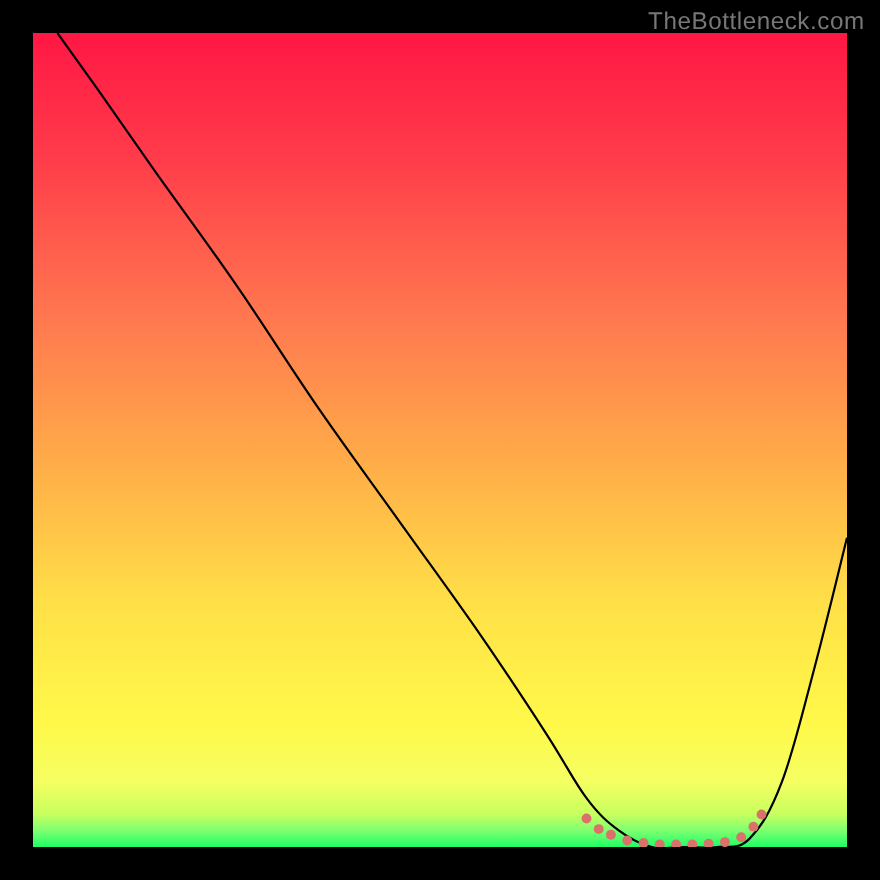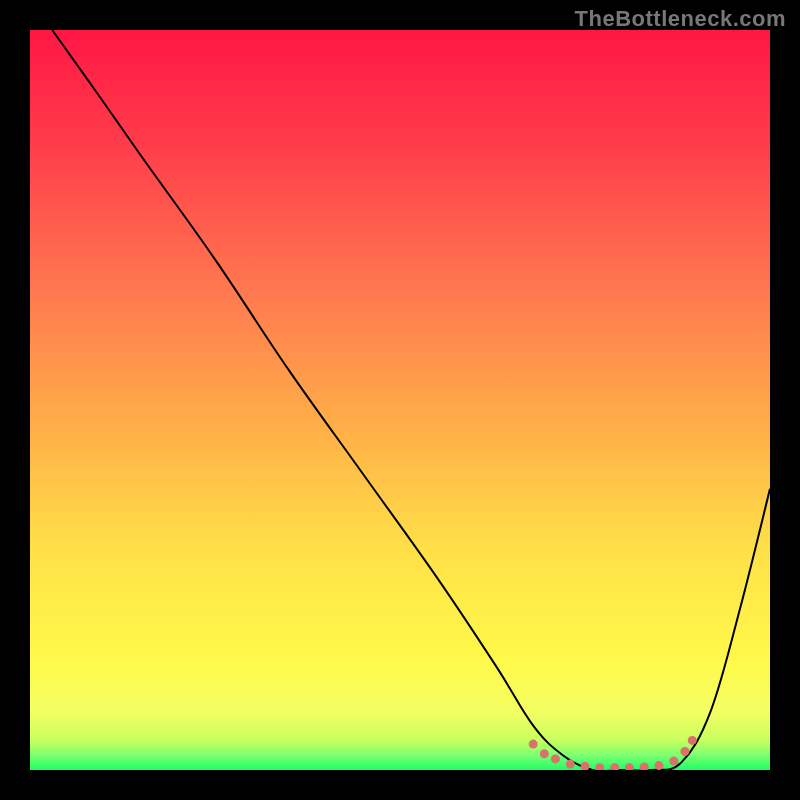--- a/index.html
+++ b/index.html
@@ -9,21 +9,21 @@
       background: #000;
       position: relative;
       font-family: Arial, sans-serif;
     }
     .watermark {
       position: absolute;
       top: 6px;
       right: 14px;
       color: #777;
       font-size: 22px;
-      font-weight: 700;
+      font-weight: 400;
       letter-spacing: 0.5px;
     }
     .chart-area {
       position: absolute;
       left: 30px;
       top: 30px;
       width: 740px;
       height: 740px;
     }
     .gradient-bg {

